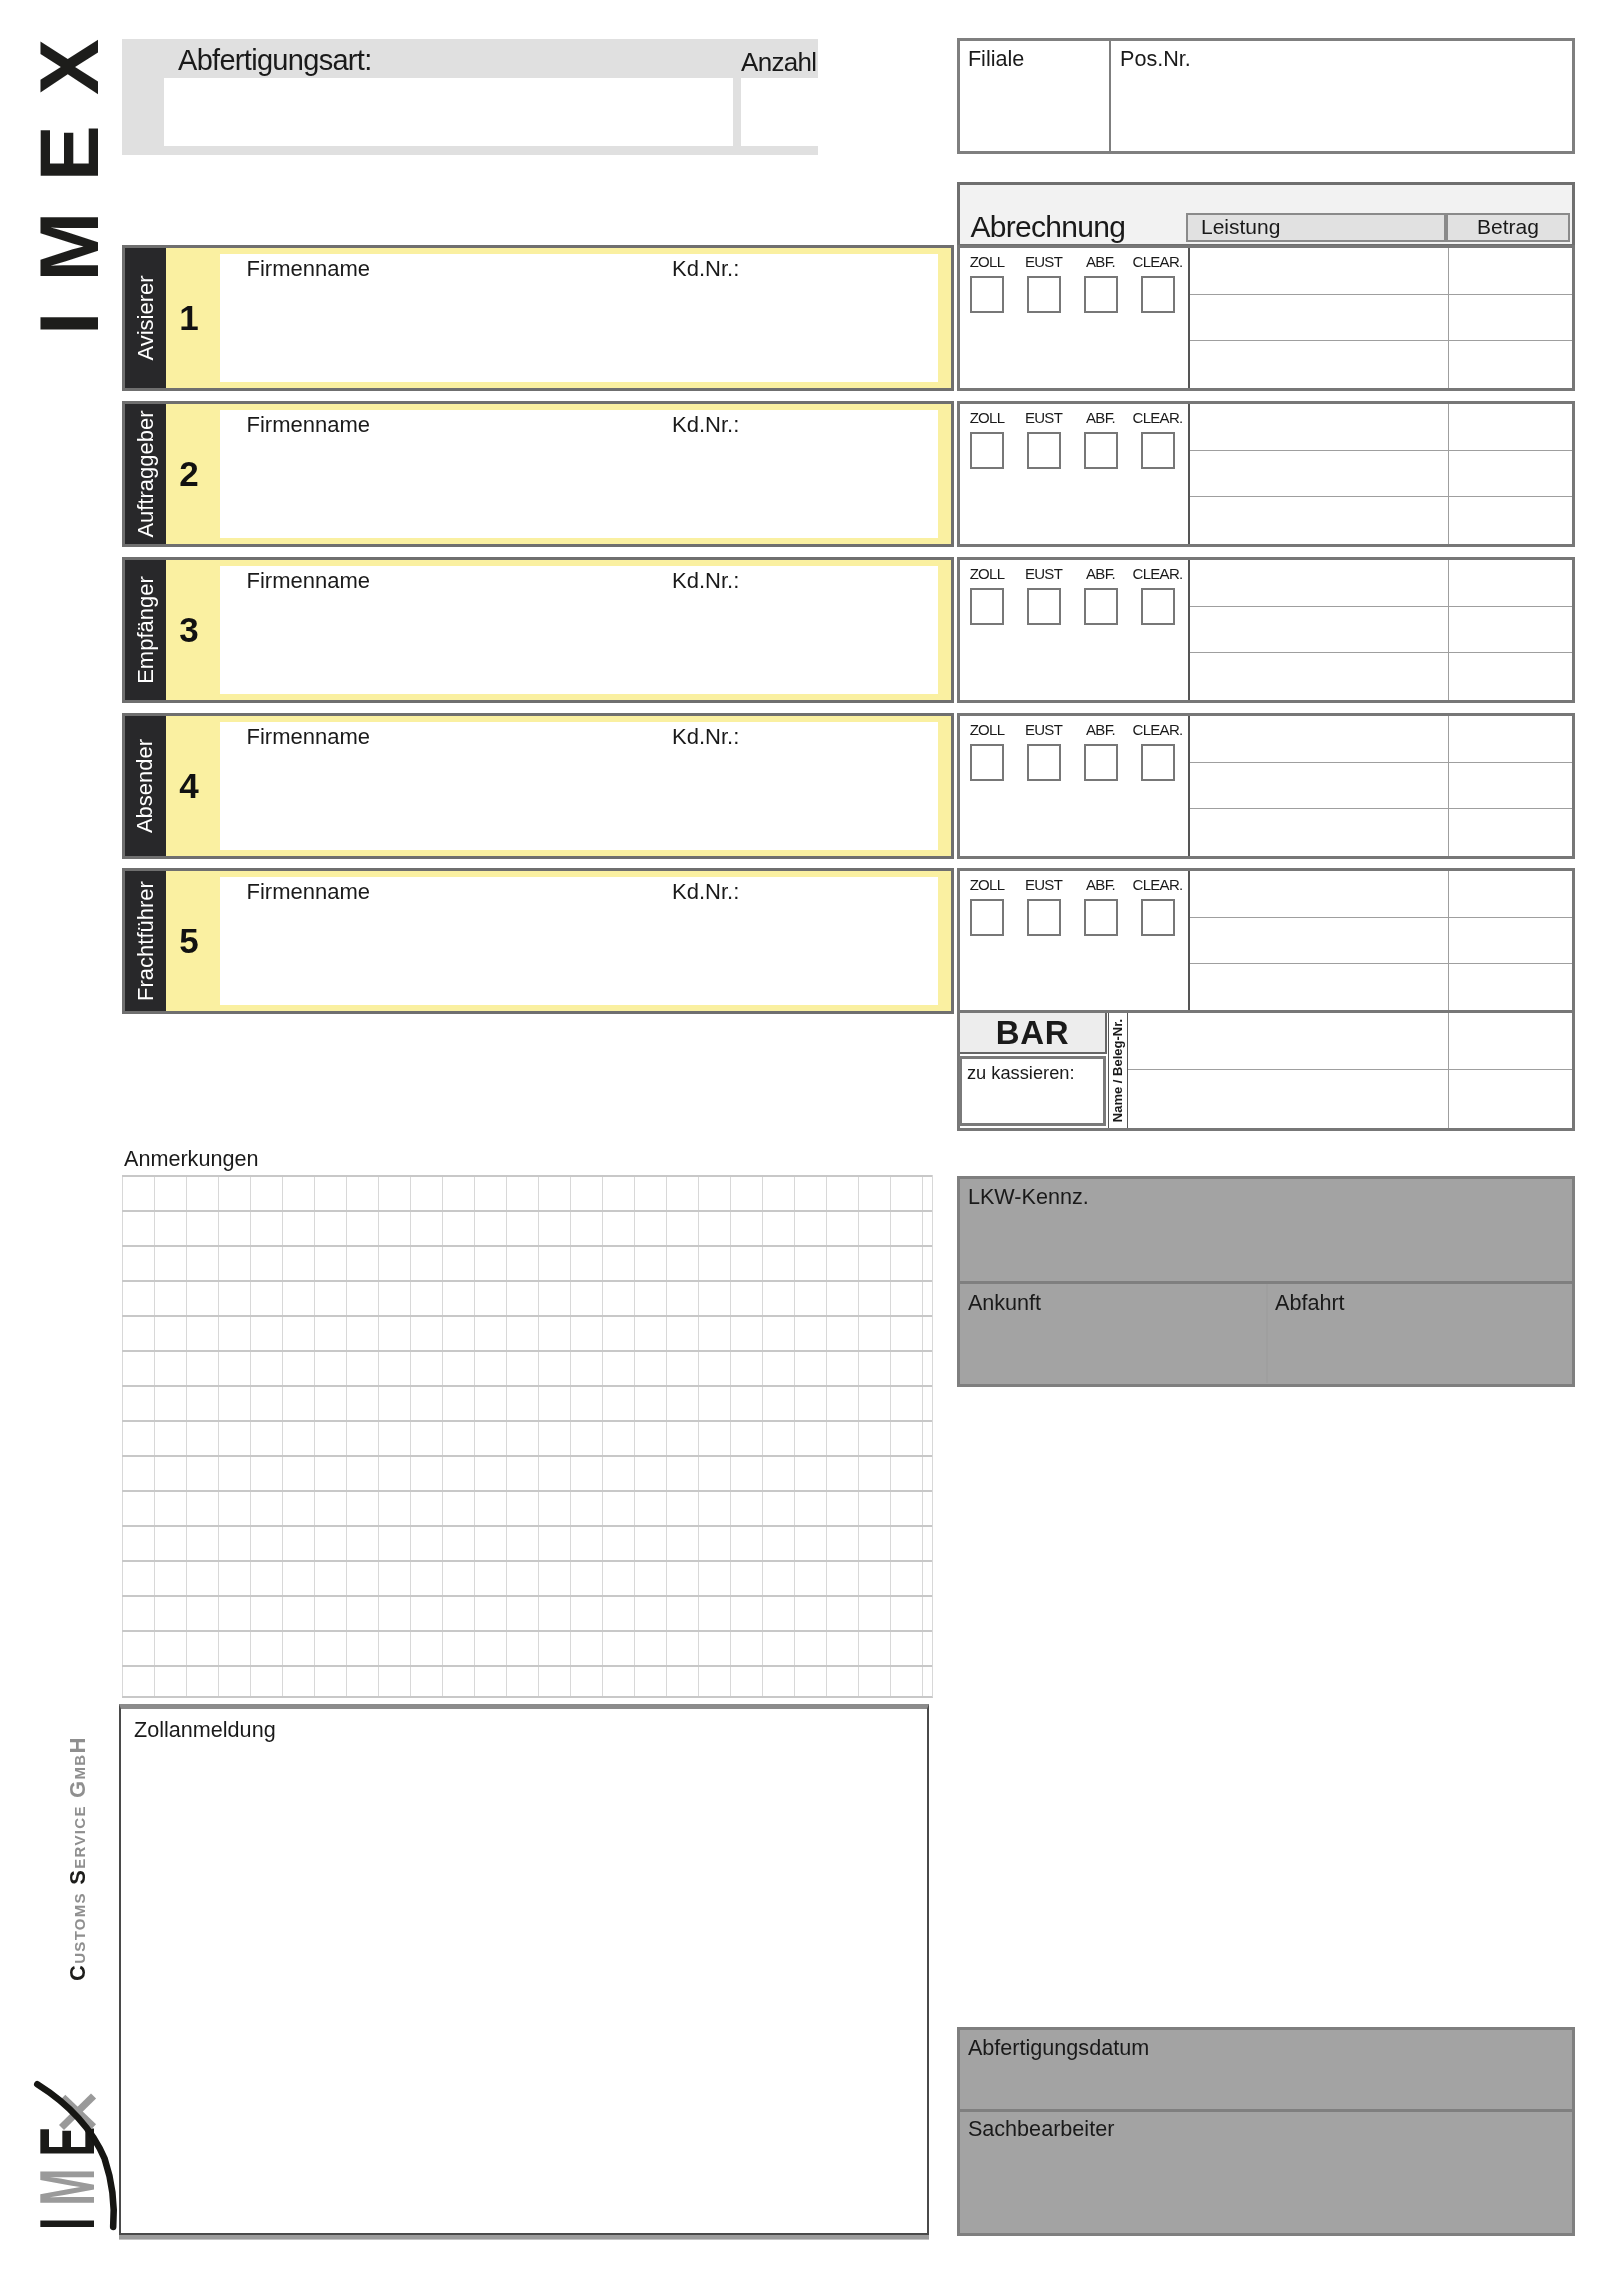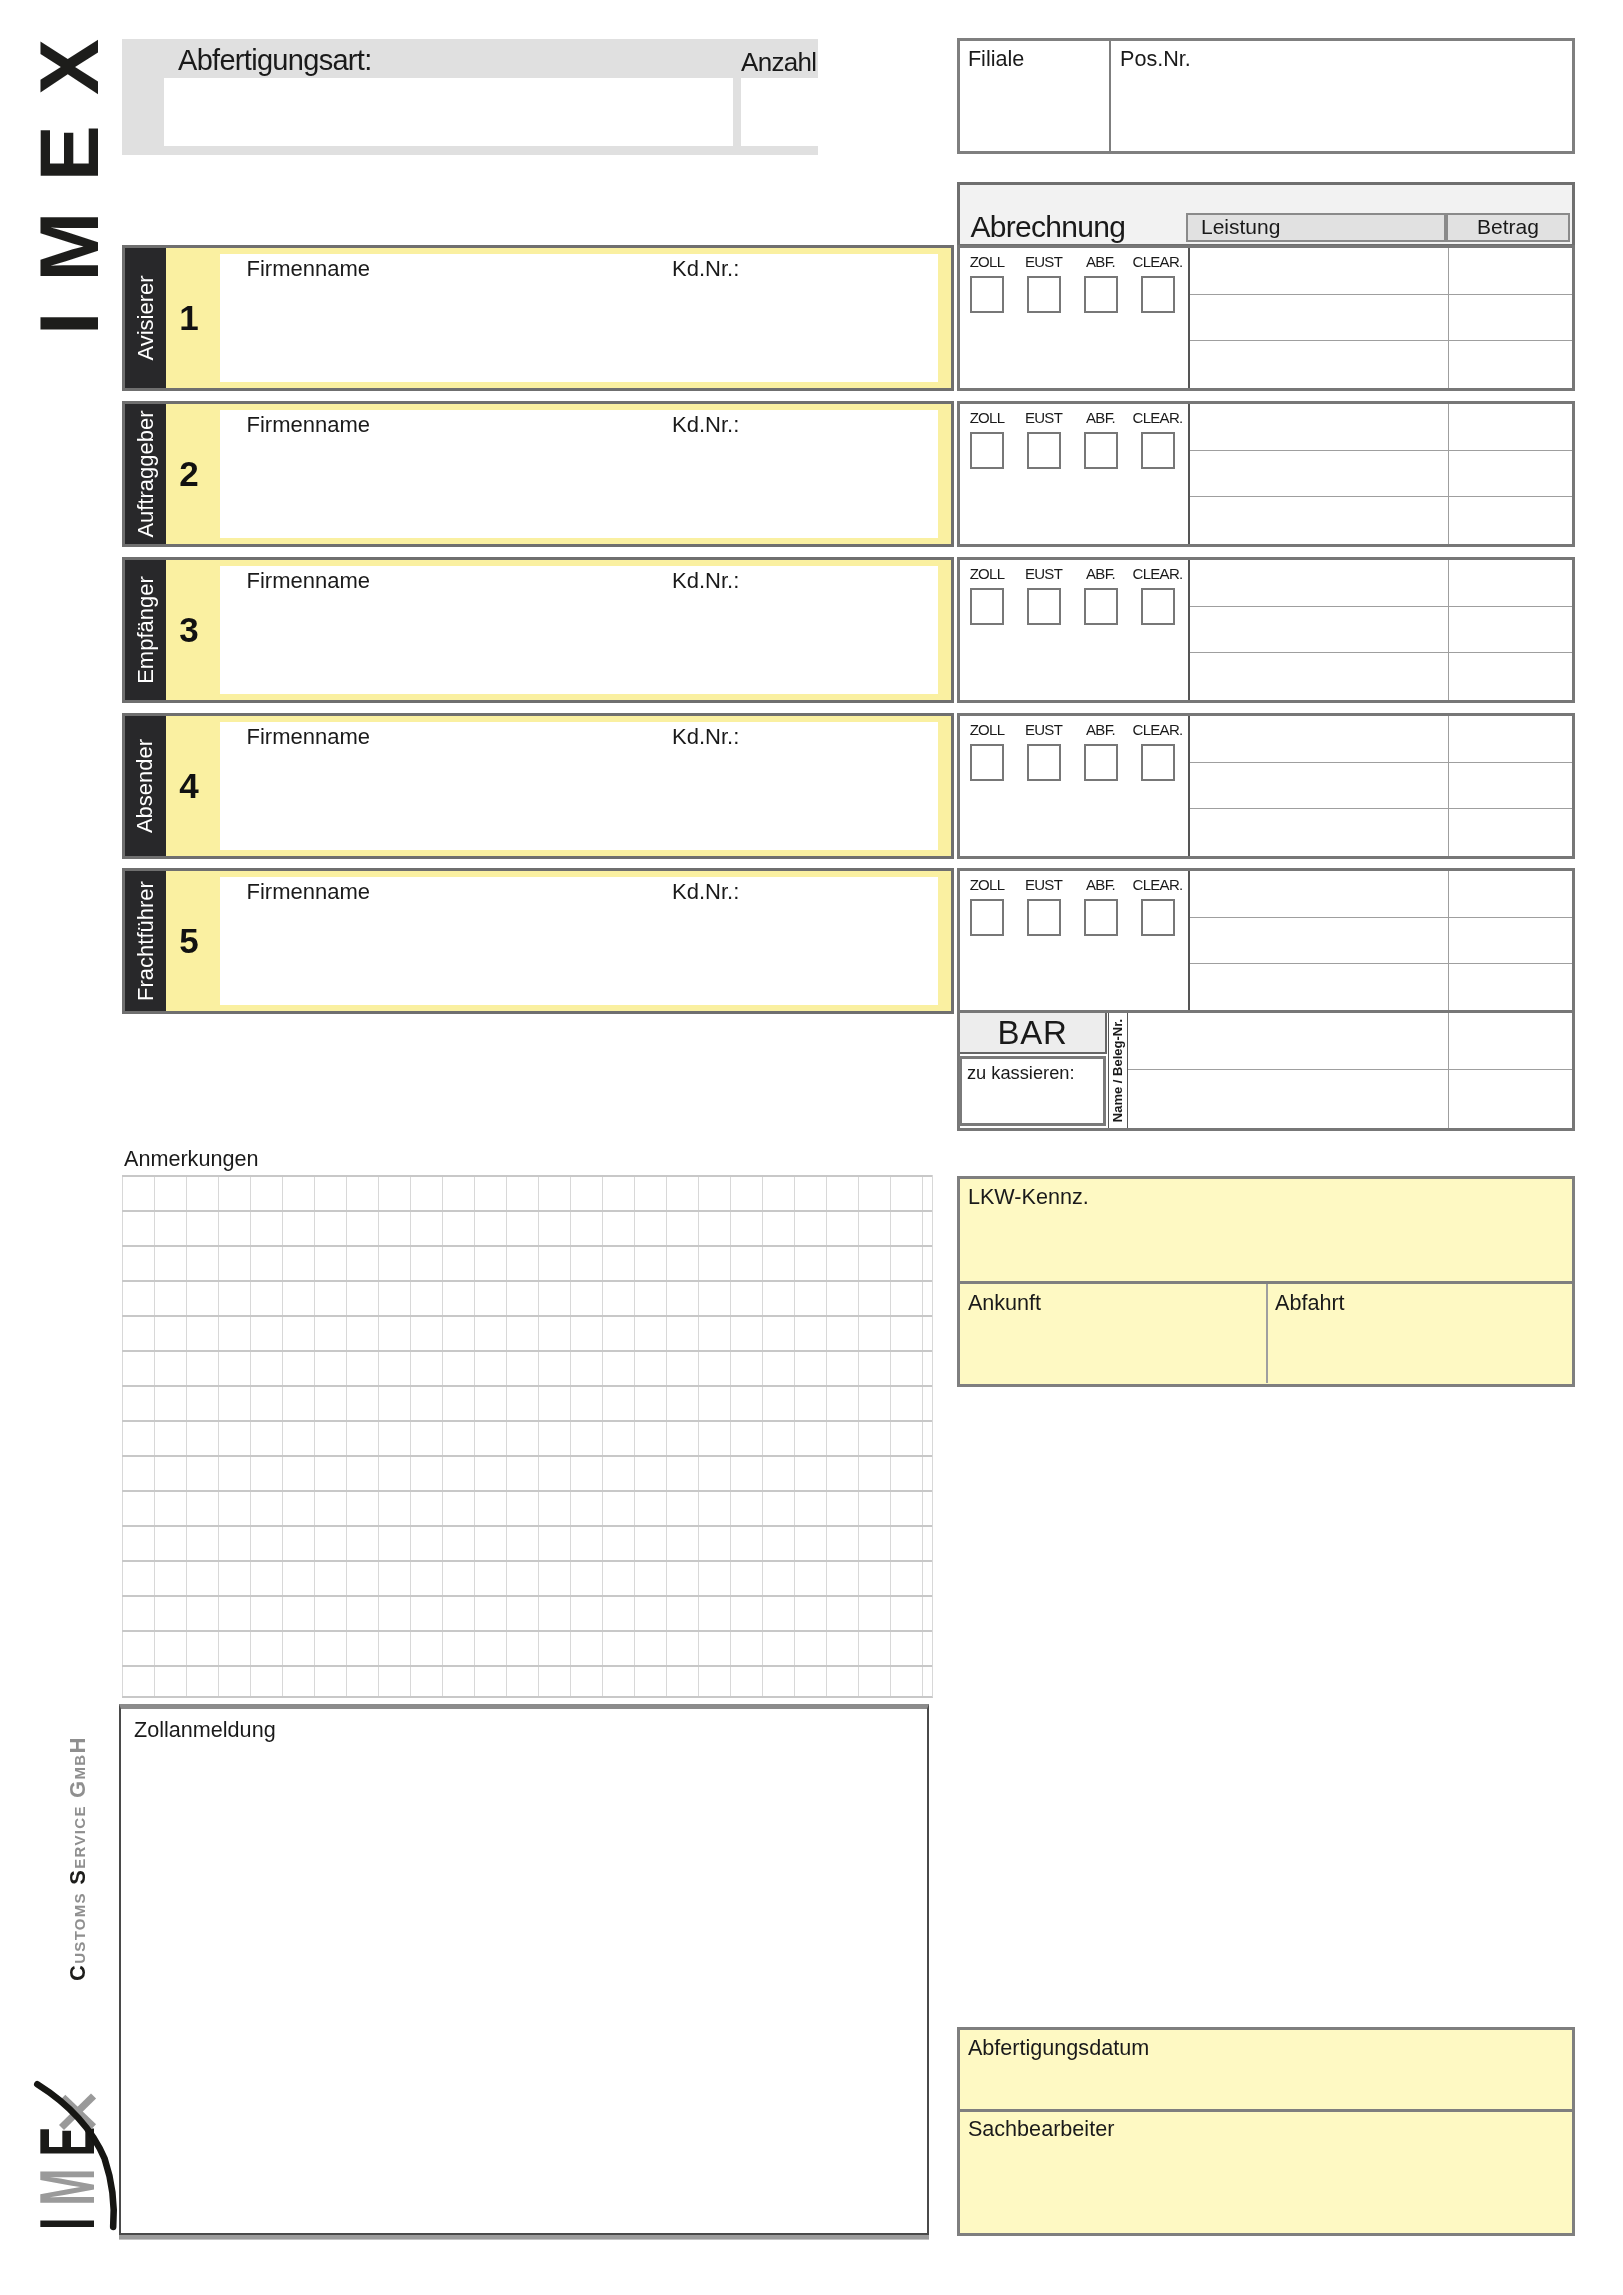--- a/index.html
+++ b/index.html
@@ -39,35 +39,35 @@
   .abr-sec{left:957px;width:618px;height:146px;border:3.3px solid #777;background:#fff;box-sizing:border-box;}
   .cb-col{position:absolute;top:5.2px;width:37px;display:flex;flex-direction:column;align-items:center;gap:5.9px;}
   .cb-col .cb-lbl{font-size:15px;letter-spacing:-0.7px;white-space:nowrap;}
   .cb-box{width:30px;height:33px;border:2.6px solid #777;background:#fff;}
   .sec-div-dark{position:absolute;left:228px;top:0;width:2px;height:100%;background:#555;}
   .sec-div-betrag{position:absolute;left:488px;top:0;width:1.3px;height:100%;background:#9f9f9f;}
   .sec-hline{position:absolute;left:230px;width:382px;height:1.3px;background:#9f9f9f;}
   .sec-area{position:absolute;top:0;height:100%;}
   
   .bar-sec{left:957px;top:1010px;width:618px;height:121px;border:3.3px solid #777;background:#fff;box-sizing:border-box;}
-  .bar-title{position:absolute;left:0;top:0;width:147px;height:41px;background:#ededed;border-right:2px solid #666;border-bottom:2px solid #666;box-sizing:border-box;display:flex;align-items:center;justify-content:center;font-size:33px;font-weight:normal;letter-spacing:0.7px;}
+  .bar-title{position:absolute;left:0;top:0;width:147px;height:41px;background:#ededed;border-right:2px solid #666;border-bottom:2px solid #666;box-sizing:border-box;display:flex;align-items:center;justify-content:center;font-size:33px;font-weight:bold;letter-spacing:0.7px;}
   .zu-box{position:absolute;left:-1.3px;top:43px;width:147px;height:70px;border:3.3px solid #7a7a7a;background:#fff;box-sizing:border-box;}
   .zu-box span{position:absolute;left:5.2px;top:2.6px;font-size:18.3px;}
   .nb-col{position:absolute;left:148px;top:0;width:19.6px;height:100%;border-left:1.3px solid #555;border-right:1.3px solid #555;box-sizing:border-box;display:flex;align-items:center;justify-content:center;}
   .nb-col span{transform:rotate(-90deg);white-space:nowrap;font-size:13px;font-weight:bold;}
   .bar-hline{position:absolute;left:168px;top:56px;width:444px;height:1.3px;background:#9f9f9f;}
   
   .anm-lbl{left:124px;top:1146px;font-size:21.6px;}
   .anm-grid{left:122px;top:1175px;width:811px;height:523px;
     background-image:
       repeating-linear-gradient(to bottom,#c8c8c8 0,#c8c8c8 2px,transparent 2px,transparent 35px),
       repeating-linear-gradient(to right,#d8d8d8 0,#d8d8d8 1.3px,transparent 1.3px,transparent 32px);
     border-right:1.3px solid #d8d8d8;border-bottom:2px solid #c8c8c8;box-sizing:border-box;}
   
-  .rbox{left:957px;width:618px;border:3.3px solid #7f7f7f;background:#fef9c3;box-sizing:border-box;}
+  .rbox{left:957px;width:618px;border:3.3px solid #7f7f7f;background:#a3a3a3;box-sizing:border-box;}
   .rbox .t-lbl{position:absolute;left:7.9px;top:5.2px;font-size:21.6px;}
   .rbox .hdiv{position:absolute;left:0;width:100%;height:3.3px;background:#7f7f7f;}
   .rbox .vdiv{position:absolute;width:2px;background:#9f9f9f;}
   .rbox .b-lbl-l{position:absolute;left:7.9px;font-size:21.6px;}
   .rbox .b-lbl-r{position:absolute;left:315px;font-size:21.6px;}
   
   .zoll-box{left:119px;top:1704px;width:810px;height:531px;background:#fff;box-sizing:border-box;
     border-top:5.9px solid #8c8c8c;border-left:2px solid #4a4a4a;border-right:2px solid #4a4a4a;border-bottom:2px solid #4a4a4a;
     box-shadow:0 4.6px 0 #9c9c9c;}
   .zoll-box span{position:absolute;left:13px;top:7.9px;font-size:21.6px;}

